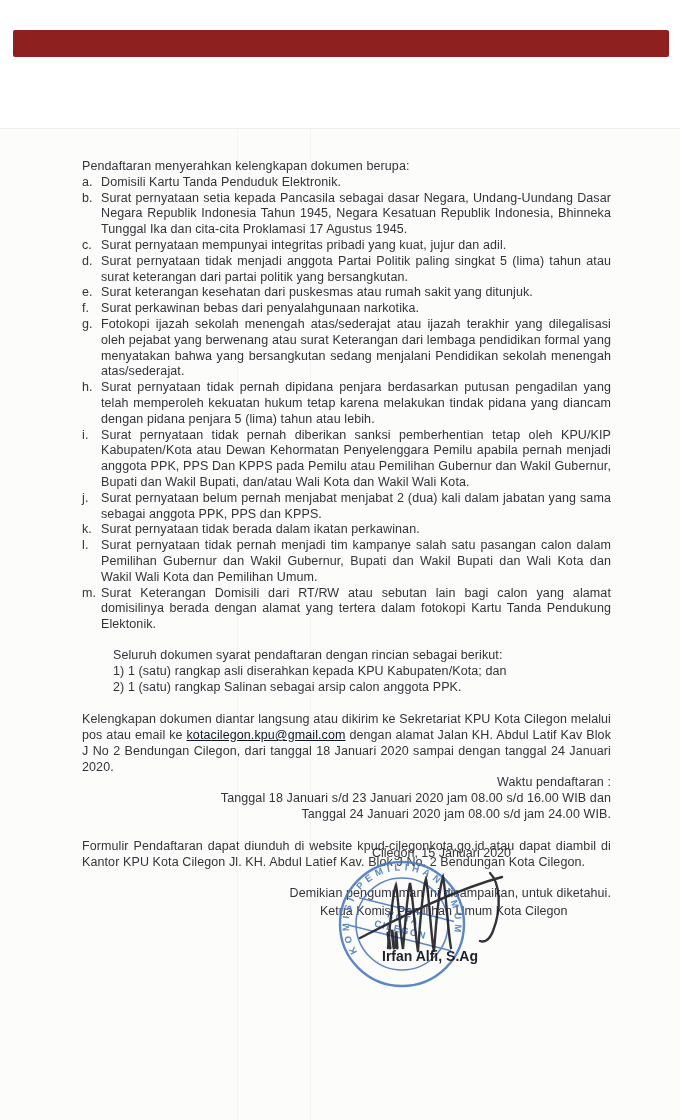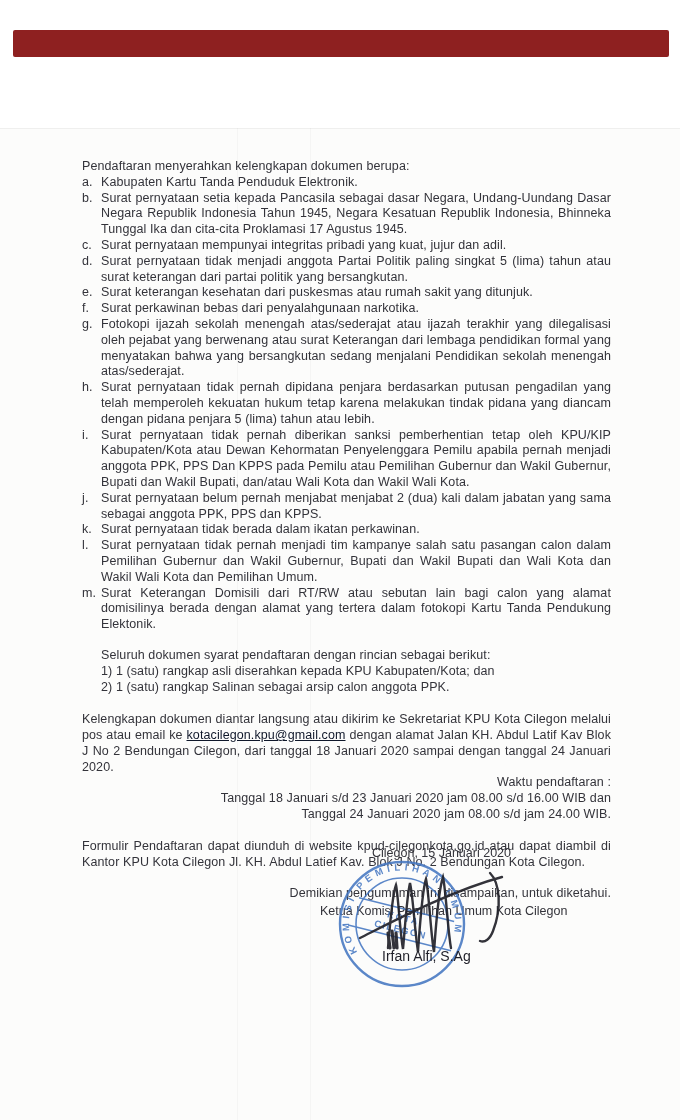--- a/index.html
+++ b/index.html
@@ -23,39 +23,39 @@
     border-radius:2px;
   }
   .content {
     position:absolute; left:82px; top:159px; width:529px;
     font-size:12.5px; line-height:15.8px;
     letter-spacing:0.1px;
   }
   .intro { margin-bottom:0; }
   .item { position:relative; padding-left:19px; text-align:justify; }
   .item .marker { position:absolute; left:0; top:0; }
-  .sub-block { margin-top:15px; margin-left:19px; }
+  .sub-block { margin-top:15px; margin-left:31px; }
   .para { margin-top:17px; text-align:justify; }
   .plain { text-align:right; }
   a.email {
     color:#0f172a; text-decoration:underline; cursor:pointer;
   }
   .formulir { margin-top:16px; }
   .closing { margin-top:16px; }
   .sig-date {
     position:absolute; left:372px; top:846px;
     font-size:12.5px; z-index:2;
   }
   .sig-title {
     position:absolute; left:320px; top:904px;
     font-size:12.5px; white-space:nowrap; z-index:2;
   }
   .sig-name {
     position:absolute; left:374px; top:948px;
-    font-size:14px; font-weight:normal; color:#1f1f28; z-index:5;padding-left:8px;
+    font-size:14px; font-weight:bold; color:#1f1f28; z-index:5;padding-left:8px;
   }
   .stamp-wrap {
     position:absolute; left:330px; top:853px; width:210px; height:140px; z-index:3;
   }
   .stamp-wrap svg { display:block; }
 </style>
 </head>
 <body>
 
 <div class="paper"></div>
@@ -63,21 +63,21 @@
 <div class="crease c2"></div>
 
 <div class="banner" style="background:#8e2020;"></div>
 
 <div class="content">
 
   <div class="intro">Pendaftaran menyerahkan kelengkapan dokumen berupa:</div>
 
   <div class="item">
     <span class="marker">a.</span>
-    <span>Kabupaten Kartu Tanda Penduduk Elektronik.</span>
+    <span>Domisili Kartu Tanda Penduduk Elektronik.</span>
   </div>
   <div class="item">
     <span class="marker">b.</span>
     <span>Surat pernyataan setia kepada Pancasila sebagai dasar Negara, Undang-Uundang Dasar Negara Republik Indonesia Tahun 1945, Negara Kesatuan Republik Indonesia, Bhinneka Tunggal Ika dan cita-cita Proklamasi 17 Agustus 1945.</span>
   </div>
   <div class="item">
     <span class="marker">c.</span>
     <span>Surat pernyataan mempunyai integritas pribadi yang kuat, jujur dan adil.</span>
   </div>
   <div class="item">

